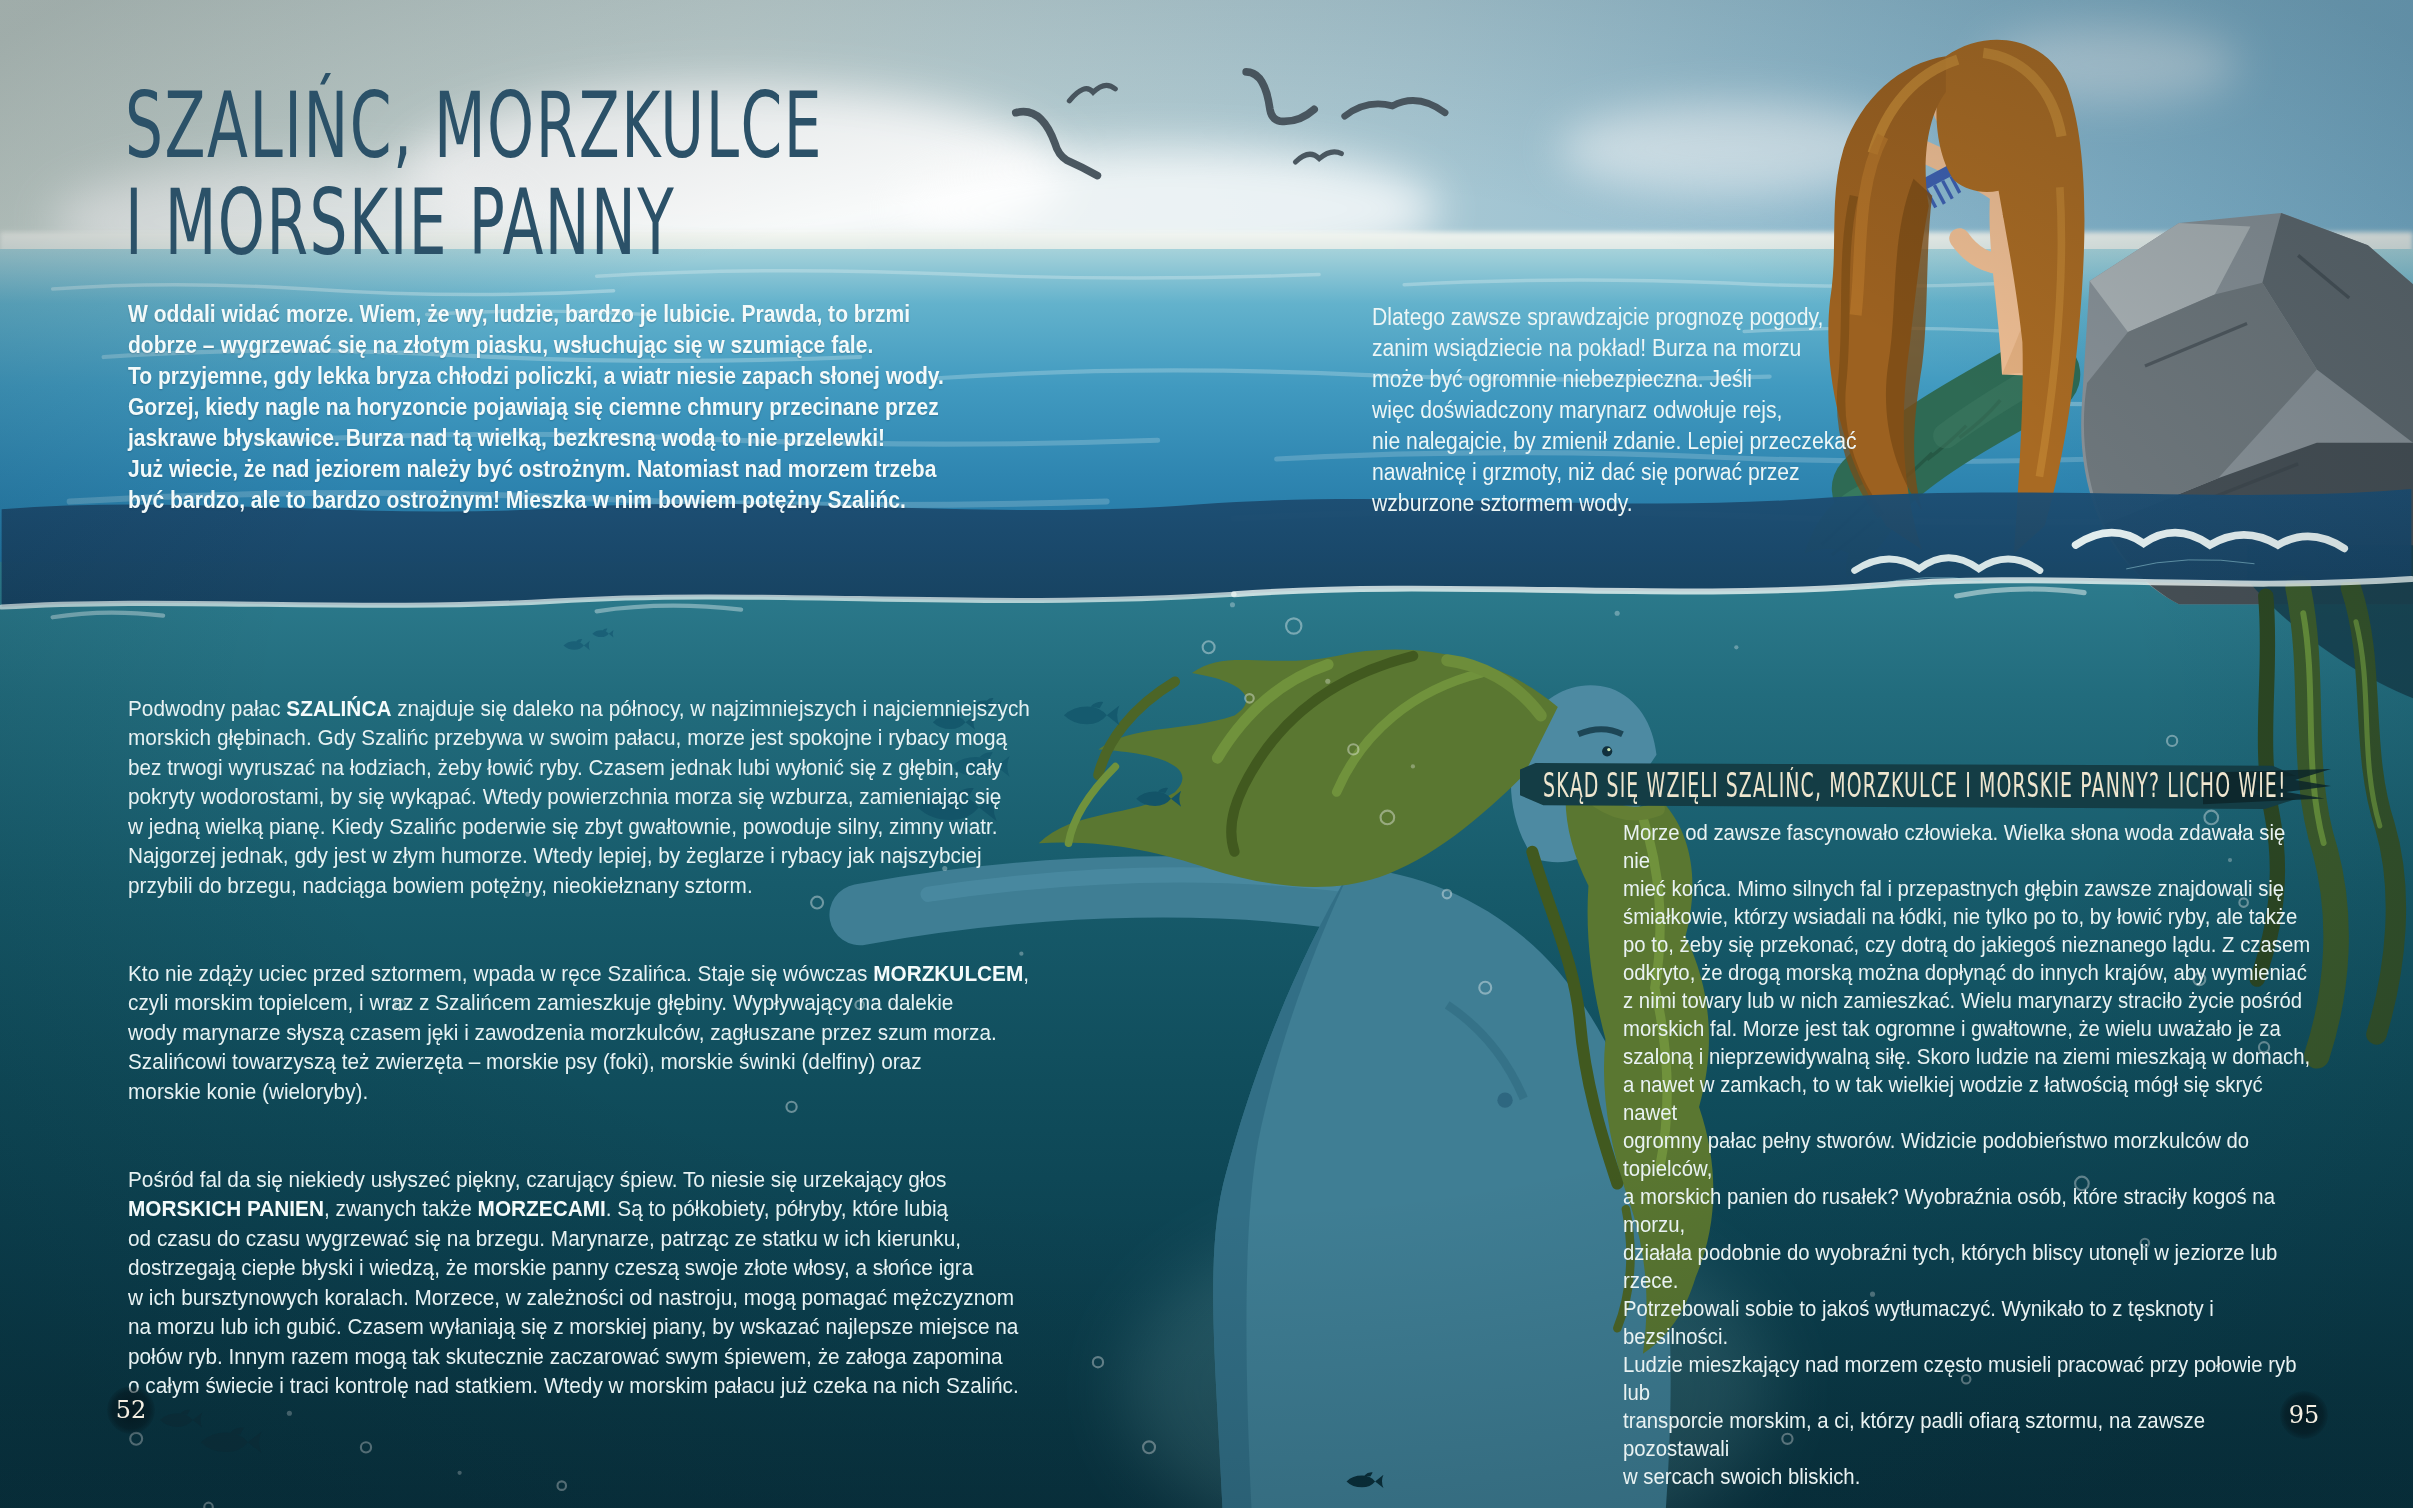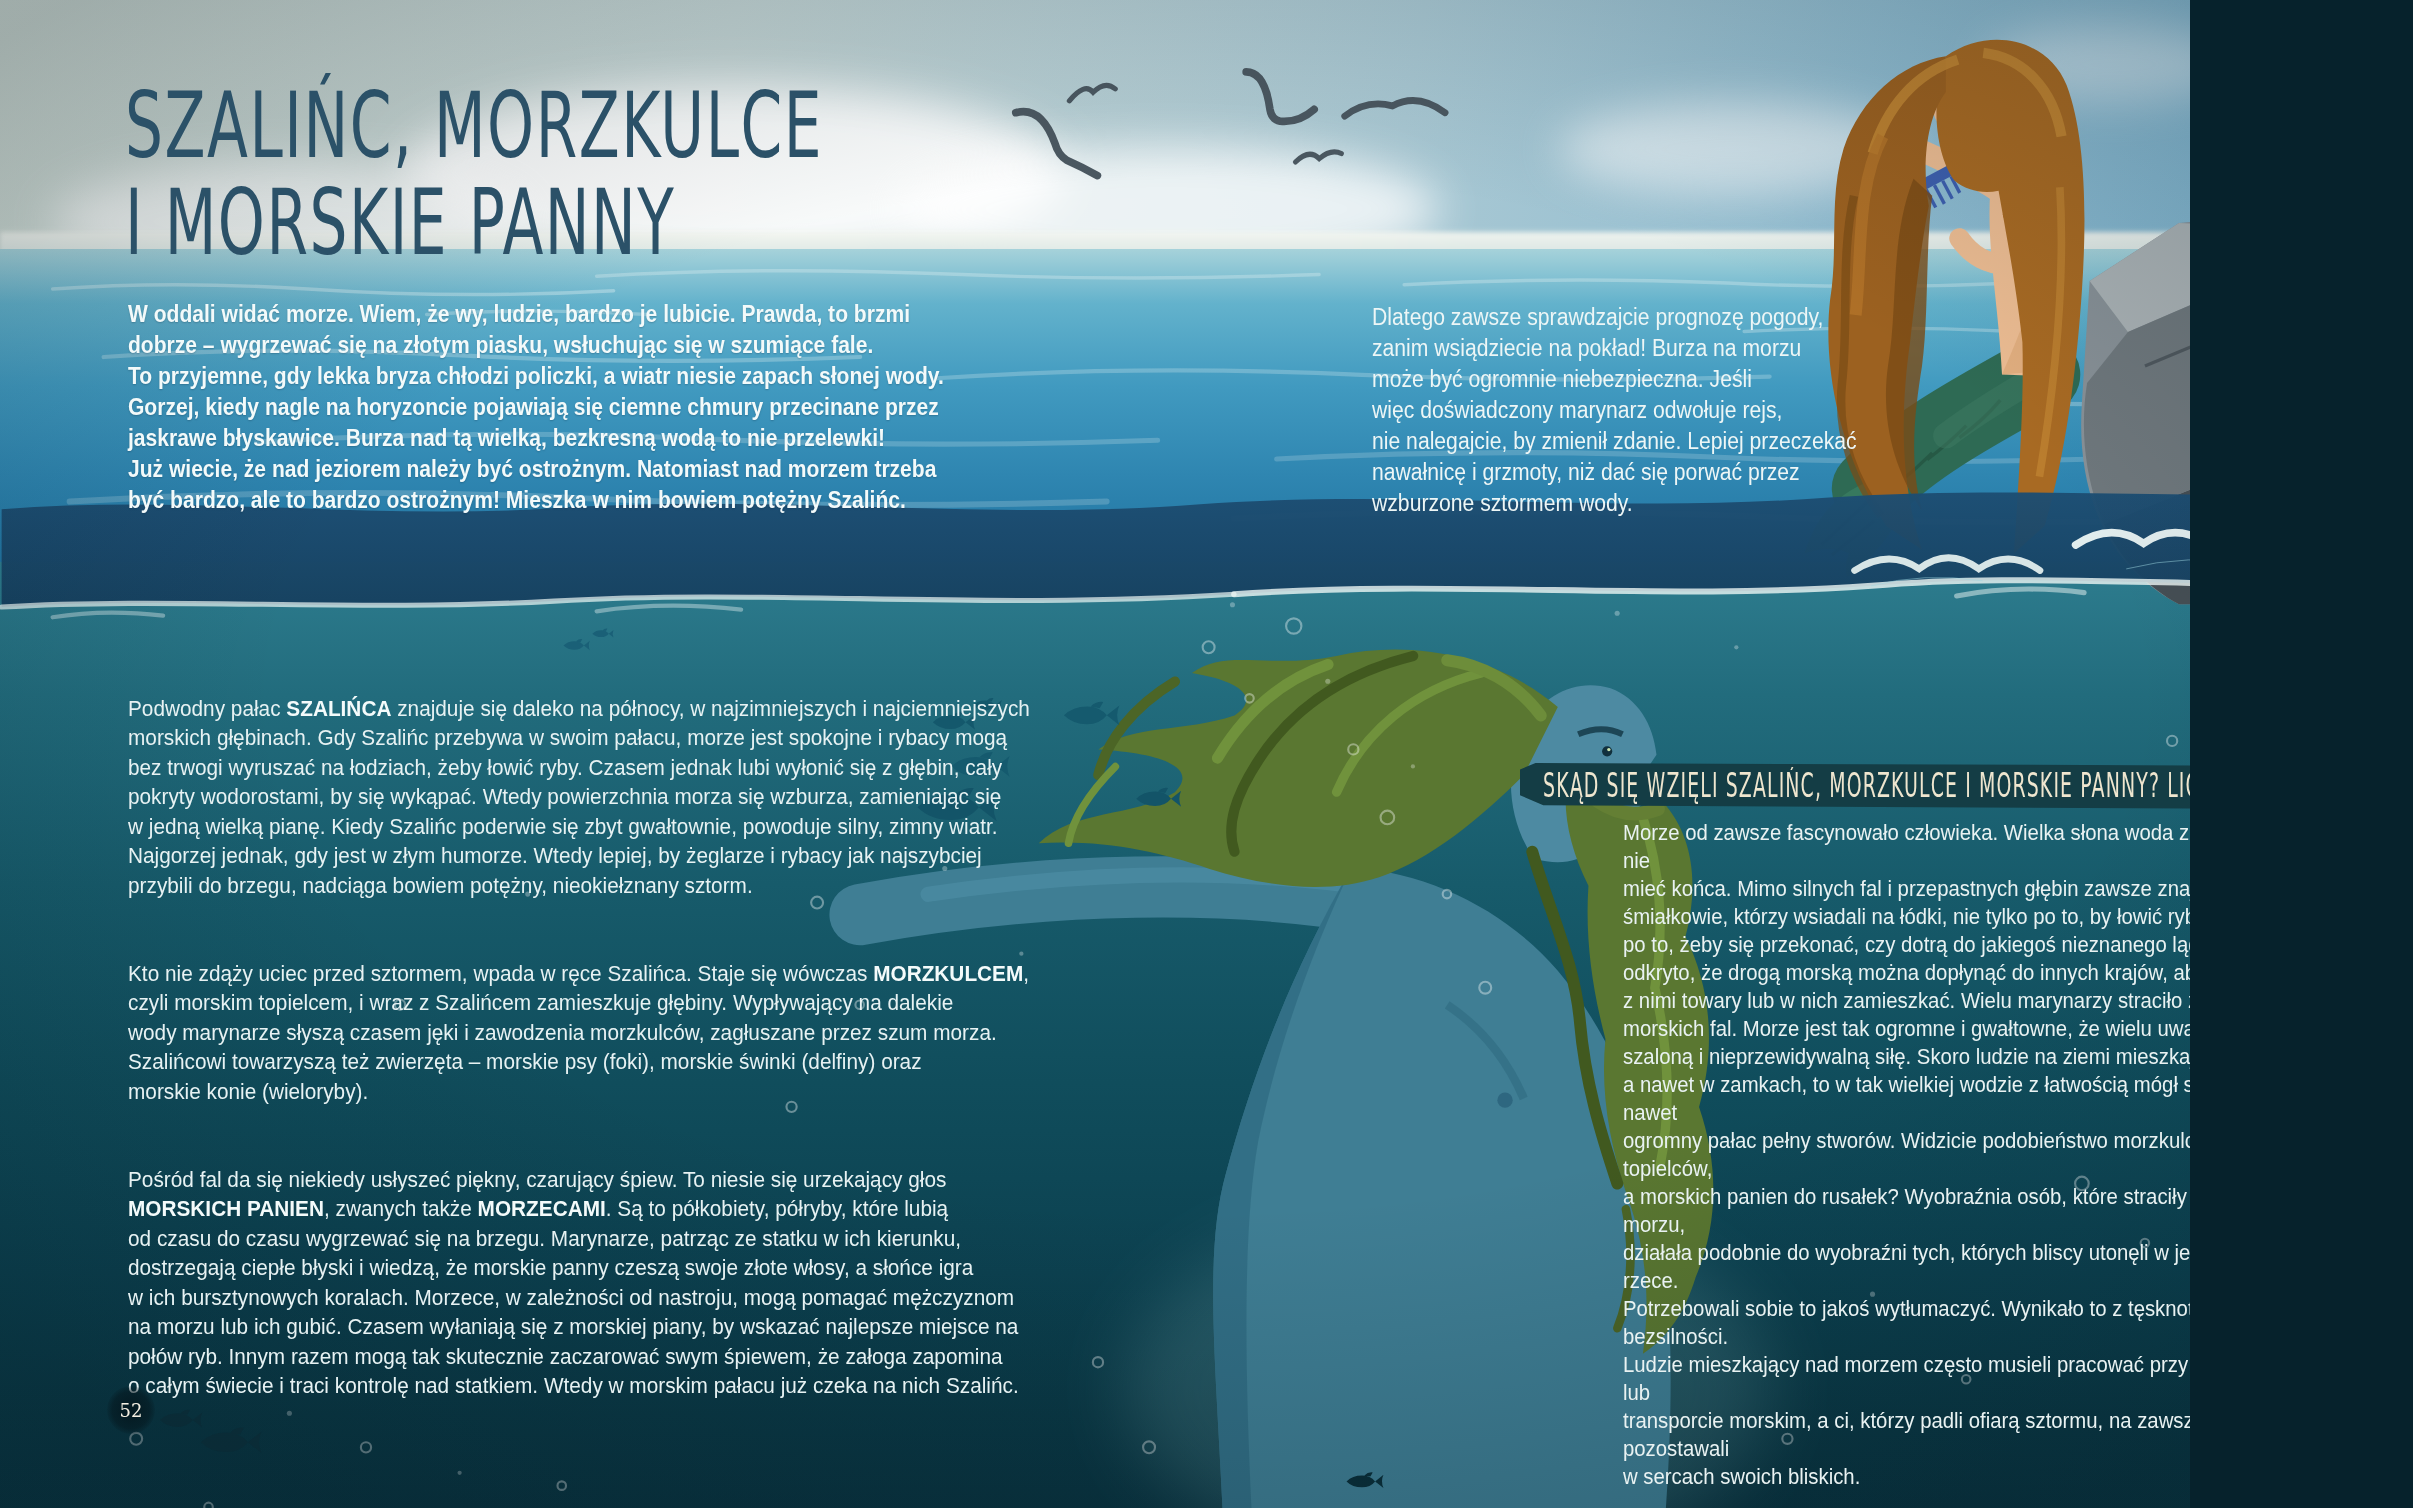--- a/index.html
+++ b/index.html
@@ -1,16 +1,16 @@
 <!DOCTYPE html>
 <html style="font-size:13.6px"><head>
 <meta charset="utf-8">
 <style>
   html,body{margin:0;padding:0;background:#06222c;}
-  #spread{position:relative;width:2190px;height:1509px;overflow:hidden;
+  #spread{position:relative;width:2413px;height:1509px;overflow:hidden;
           font-family:"Liberation Sans",sans-serif;}
 
   
   .sky{position:absolute;left:0;top:0;width:2413px;height:255px;z-index:1;
        background:linear-gradient(100deg,#ccd8d2 0%,#c3d4d4 30%,#a9c8d3 58%,#8fbcd1 78%,#79b0cc 100%);}
   .cloud{position:absolute;border-radius:50%;filter:blur(22px);background:#ffffff;}
   .horizon{position:absolute;left:0;top:232px;width:2413px;height:25.5px;z-index:1;
        background:linear-gradient(#f4f6f0,#d9e6e4);filter:blur(2.6px);opacity:.95;}
   .sea{position:absolute;left:0;top:249px;width:2413px;height:341px;z-index:1;
        background:linear-gradient(#a6d2da 0%,#63b2cc 16%,#419ac0 40%,#2f86b1 66%,#2377a4 88%,#1f6f9c 100%);}
@@ -51,21 +51,21 @@
          clip-path:polygon(0 10%,100% 0,72% 30%,100% 46%,65% 62%,95% 80%,0 95%);opacity:.85;}
   .banner-text{position:absolute;left:1543px;top:767px;z-index:10;color:#efe6cf;white-space:nowrap;
          font-family:"DejaVu Sans",sans-serif;font-size:22px;letter-spacing:1.3px;
          transform:scale(.86,1.5);transform-origin:0 0;}
 
   .sidebar-body{left:1623px;top:819px;width:766px;color:#e9f2f2;font-weight:400;
          font-size:22.6px;line-height:28px;transform:scaleX(.9);transform-origin:0 0;}
 
   .pagenum{position:absolute;z-index:10;width:48px;height:48px;border-radius:50%;
          background:radial-gradient(circle,rgba(4,22,29,.9) 0%,rgba(4,22,29,.55) 55%,rgba(4,22,29,0) 75%);
-         color:#f5efe2;font-family:"DejaVu Serif",serif;font-size:18px;
+         color:#f5efe2;font-family:"DejaVu Serif",serif;font-size:24px;
          display:flex;align-items:center;justify-content:center;}
   .pn-left{left:107px;top:1386px;}
   .pn-right{left:2280px;top:1391px;}
 </style>
 </head>
 <body>
 
 <div id="spread">
 
   <div class="sky"></div>

